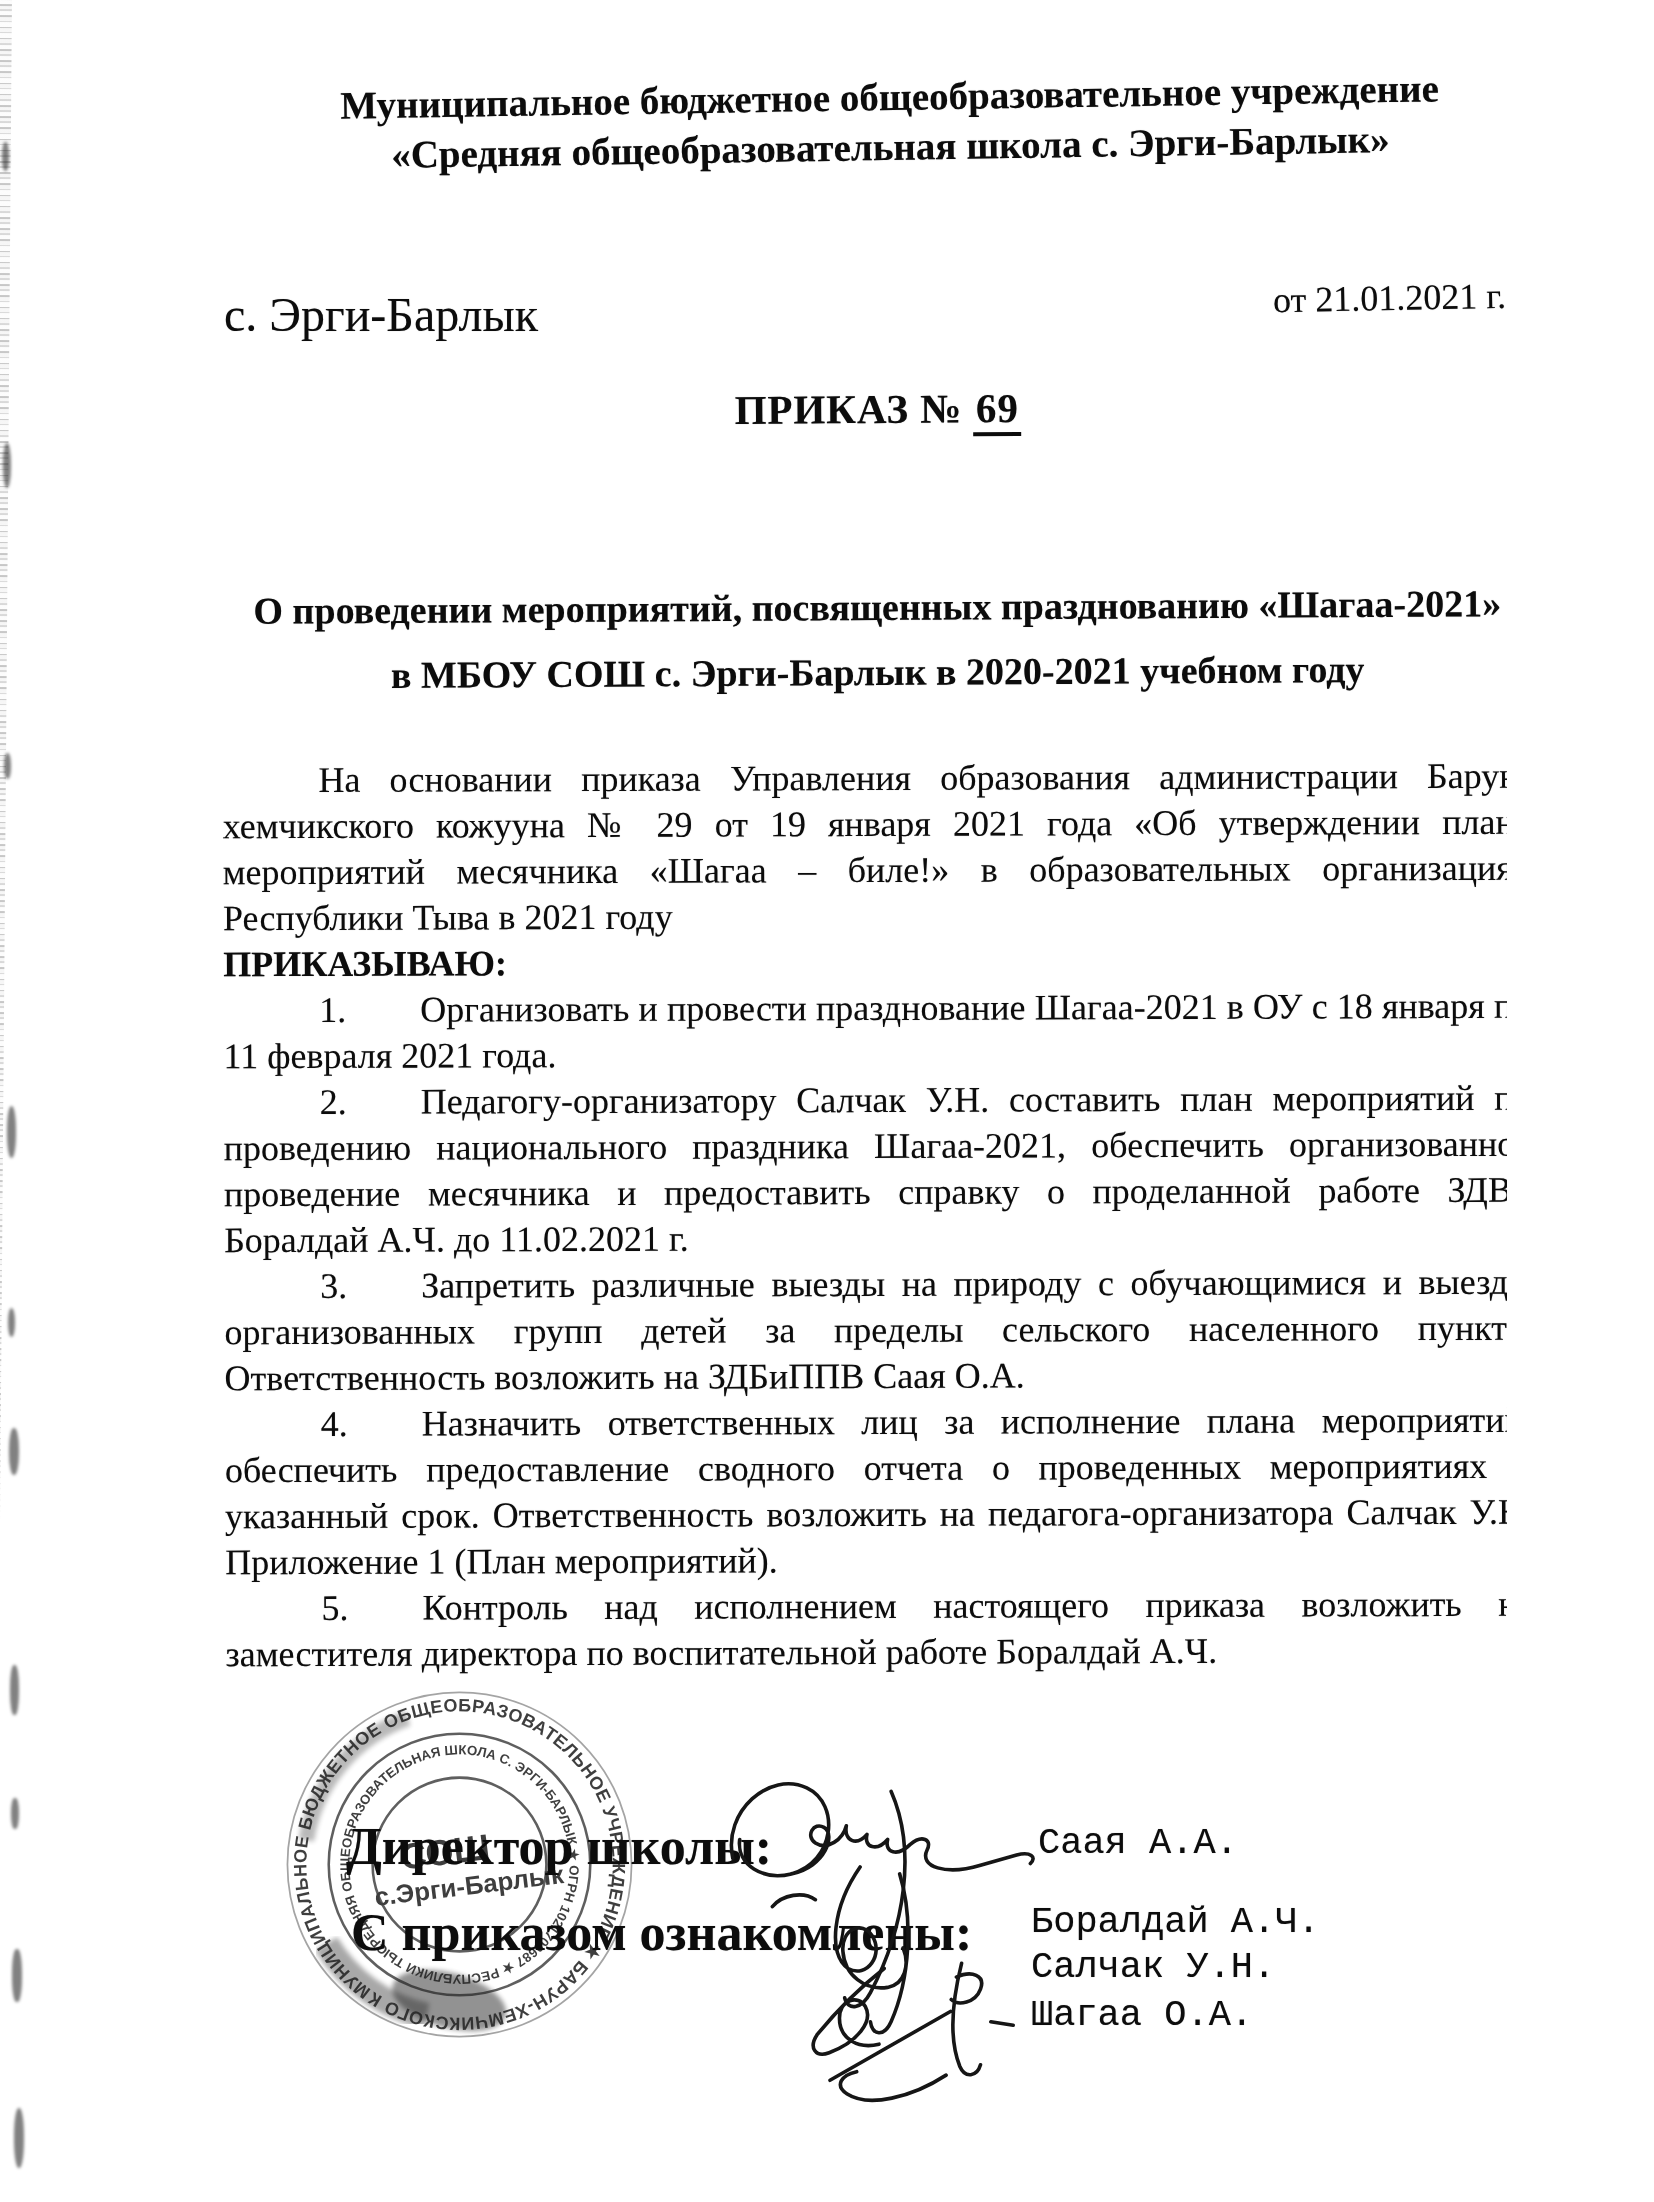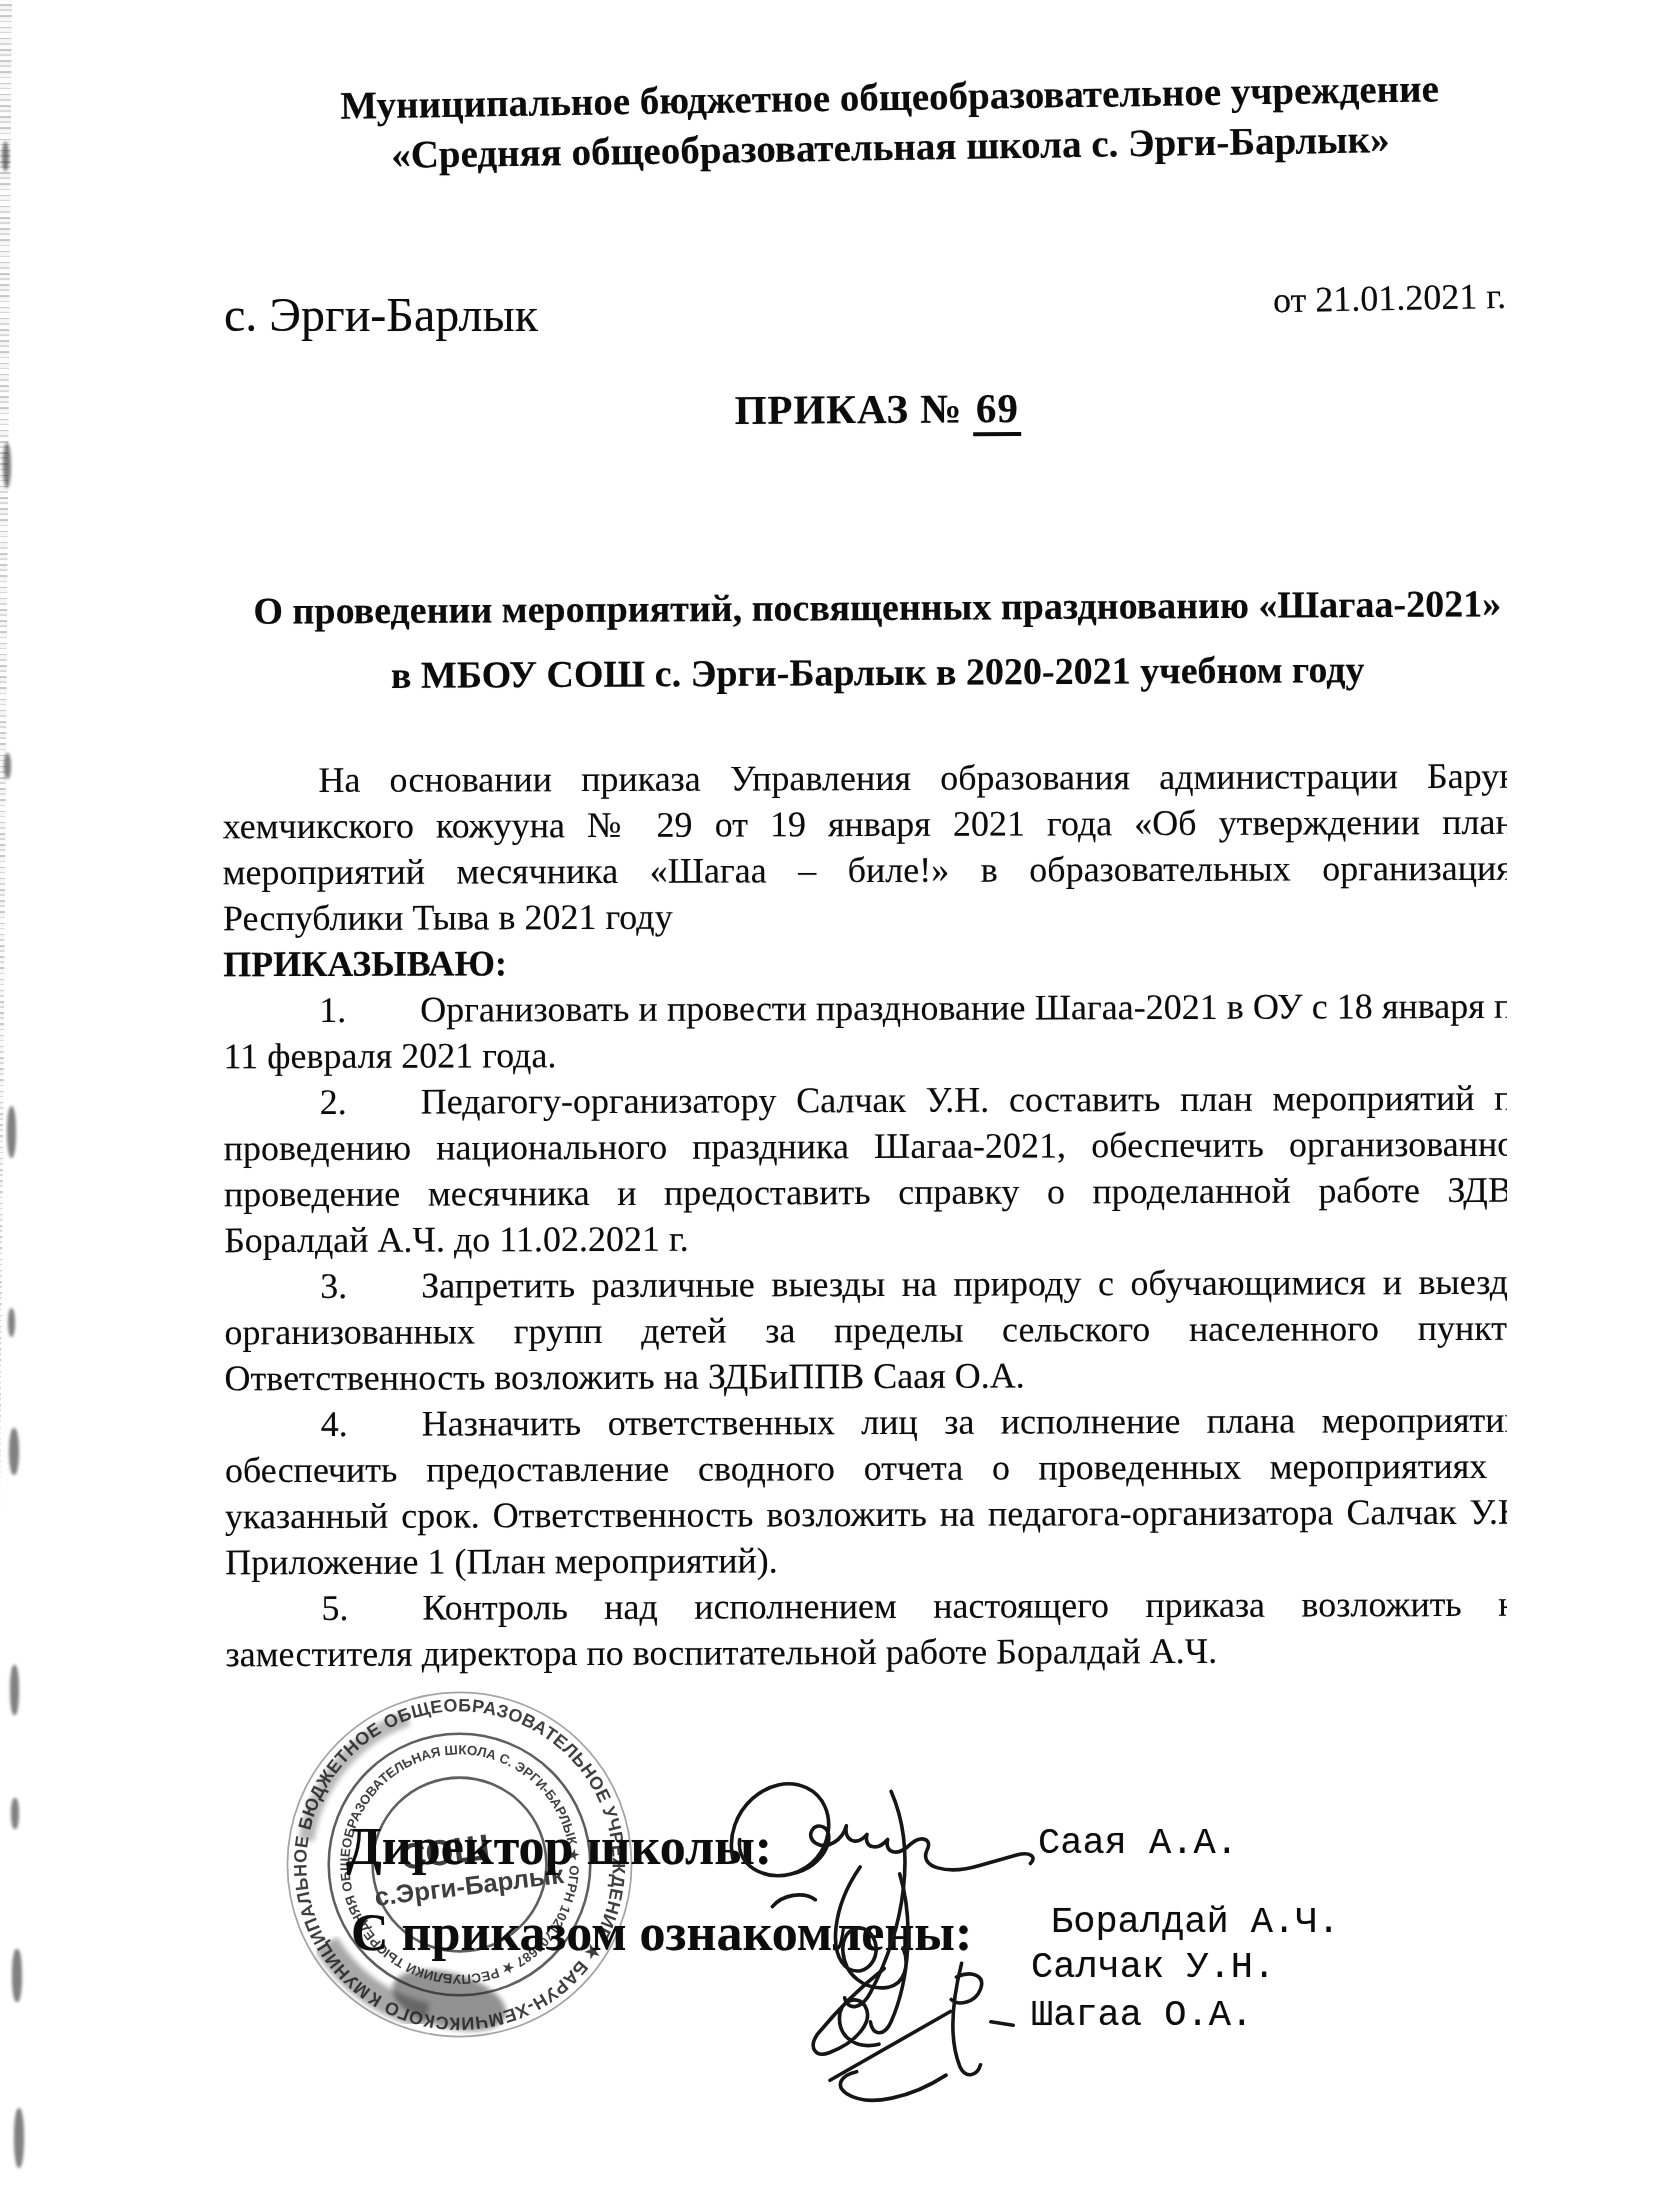--- a/index.html
+++ b/index.html
@@ -144,21 +144,21 @@
     </g>
     <ellipse cx="-12" cy="158" rx="68" ry="32" transform="rotate(15 -12 158)" fill="rgba(8,8,8,0.5)" filter="url(#sblur)"></ellipse>
     <path d="M -155,92 A 180,180 0 0 0 -38,176" stroke="rgba(0,0,0,0.4)" stroke-width="30" fill="none" filter="url(#sblur)"></path>
     <path d="M -178,-28 A 180,180 0 0 1 -60,-170" stroke="rgba(0,0,0,0.32)" stroke-width="18" fill="none" filter="url(#sblur)"></path>
   </svg>
 
   <div class="sig-label txt" style="left:346px;top:1817px;">Директор школы:</div>
   <div class="sig-name txt" style="left:1038px;top:1822px;">Саая А.А.</div>
 
   <div class="sig-label txt" style="left:351px;top:1903px;text-align:right;">С приказом ознакомлены:</div>
-  <div class="sig-name txt" style="left:1031px;top:1901px;margin-left:20px;">Боралдай А.Ч.</div>
+  <div class="sig-name txt" style="left:1031px;top:1901px;">Боралдай А.Ч.</div>
   <div class="sig-name txt" style="left:1031px;top:1946px;">Салчак У.Н.</div>
   <div class="sig-name txt" style="left:1031px;top:1994px;">Шагаа О.А.</div>
 
   <svg class="sign-svg" viewBox="0 0 480 500" xmlns="http://www.w3.org/2000/svg">
 
     <path d="M 52 140 C 40 85 95 38 138 58 C 178 77 170 145 120 158 C 88 166 56 148 60 118 M 120 158 C 160 150 172 112 158 104 C 146 97 136 114 148 122 C 162 131 180 118 184 102 C 181 120 196 126 208 112 C 204 128 220 132 232 118 C 228 134 244 138 258 124 C 272 112 284 118 278 130 C 268 150 300 160 340 148 L 382 136 C 398 132 406 138 398 146"></path>
     <path d="M 236 62 C 266 130 252 220 212 296 C 202 315 186 318 182 302"></path>
 
     <path d="M 98 196 C 110 182 134 178 148 188 M 200 150 C 168 196 162 252 186 268 C 208 280 228 252 214 230 C 202 212 178 222 180 248 C 182 276 206 294 232 290 C 252 286 258 264 250 244 M 246 158 C 262 210 258 280 236 330 C 228 348 214 346 212 330"></path>
 

